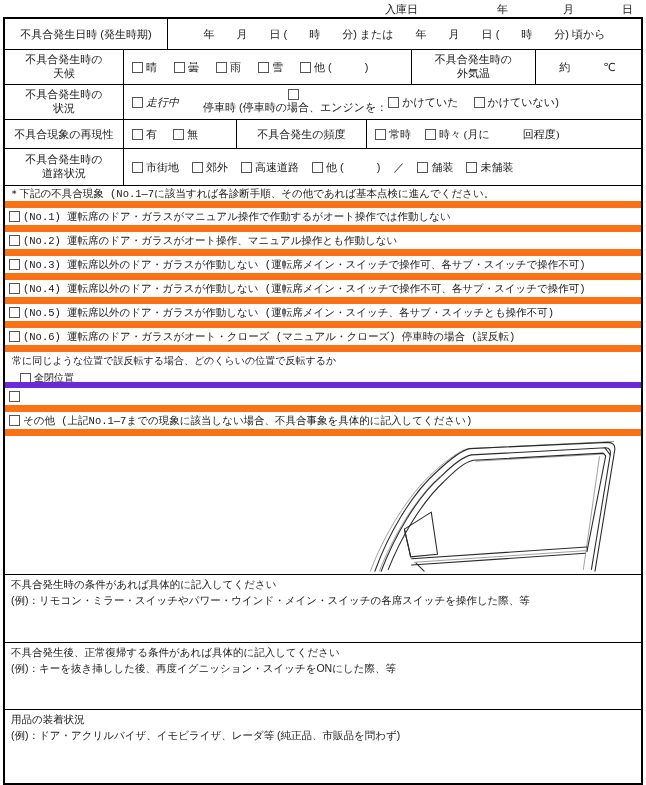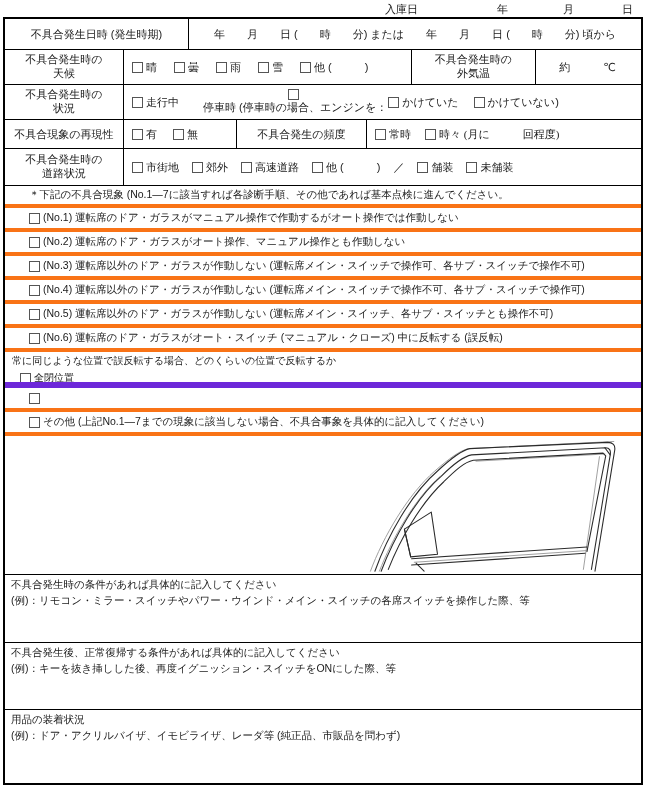--- a/index.html
+++ b/index.html
@@ -20,34 +20,34 @@
   .formtable{
     margin-left:3px;width:640px;
     border:2px solid #000;
     box-sizing:border-box;
     background:#fff;
   }
   .row{display:flex;align-items:stretch;border-bottom:1px solid #000;box-sizing:border-box;}
   .row:last-child{border-bottom:none;}
   .cell{display:flex;align-items:center;box-sizing:border-box;white-space:nowrap;overflow:hidden;}
   .cell.lab{flex-direction:column;justify-content:center;text-align:center;border-right:1px solid #000;}
-  .lab-w1{width:184px;}
+  .lab-w1{width:163px;}
   .lab-w2{width:119px;}
   .grow{flex:1;}
   .pad{padding-left:8px;}
   .center{justify-content:center;text-align:center;}
 
   .cb{
     display:inline-block;width:9px;height:9px;
     border:1px solid #555;background:#fff;
     margin-right:3px;vertical-align:-1px;flex:none;
   }
   .opt{display:inline-flex;align-items:center;white-space:nowrap;}
 
-  .fullrow{border-bottom:4px solid #f97316;box-sizing:border-box;display:flex;align-items:center;padding-left:24px;white-space:nowrap;overflow:hidden;}
+  .fullrow{border-bottom:7px solid #f97316;box-sizing:border-box;display:flex;align-items:center;padding-left:4px;white-space:nowrap;overflow:hidden;font-family:Liberation Mono, monospace;}
   .checkrow{height:24px;font-size:10.5px;}
   .noterow{height:22px;font-size:10.5px;}
 
   .revrow{border-bottom:6px solid #6d28d9;box-sizing:border-box;height:36px;padding:2px 0 0 7px;font-size:10px;overflow:hidden;}
   .revrow .l2{padding-left:8px;margin-top:3px;display:flex;flex-direction:column;}
   .revrow .l2 .opt{margin-right:22px;}
 
   .illrow{border-bottom:1px solid #000;box-sizing:border-box;height:139px;position:relative;overflow:hidden;}
   .illrow svg{position:absolute;right:4px;top:1px;}
 
@@ -121,21 +121,21 @@
     </div>
     <div class="cell w-tempval center">約　　　℃</div>
   </div>
 
   <div class="row" style="height:35px;">
     <div class="cell lab lab-w2 two-line">
       <span>不具合発生時の</span>
       <span>状況</span>
     </div>
     <div class="cell grow pad">
-      <span class="opt" style="margin-right:24px;">
+      <span class="opt" style="margin-right:24px;font-style:italic;">
           <span class="cb"></span>
           <span>走行中</span>
         </span>
       <span class="opt" style="margin-right:1px;flex-direction:column;">
           <span class="cb"></span>
           <span>停車時 (停車時の場合、エンジンを：</span>
         </span>
       <span class="opt" style="margin-right:15px;">
           <span class="cb"></span>
           <span>かけていた</span>
@@ -223,21 +223,21 @@
   <div class="fullrow checkrow">
     <span class="cb"></span>
       <span>(No.4) 運転席以外のドア・ガラスが作動しない (運転席メイン・スイッチで操作不可、各サブ・スイッチで操作可)</span>
   </div>
   <div class="fullrow checkrow">
     <span class="cb"></span>
       <span>(No.5) 運転席以外のドア・ガラスが作動しない (運転席メイン・スイッチ、各サブ・スイッチとも操作不可)</span>
   </div>
   <div class="fullrow checkrow">
     <span class="cb"></span>
-      <span>(No.6) 運転席のドア・ガラスがオート・スイッチ (マニュアル・クローズ) 中に反転する (誤反転)</span>
+      <span>(No.6) 運転席のドア・ガラスがオート・クローズ (マニュアル・クローズ) 停車時の場合 (誤反転)</span>
   </div>
 
   <div class="revrow">
     <div>常に同じような位置で誤反転する場合、どのくらいの位置で反転するか</div>
     <div class="l2">
       <span class="opt">
           <span class="cb"></span>
           <span>全閉位置</span>
         </span>
       <span class="opt">

